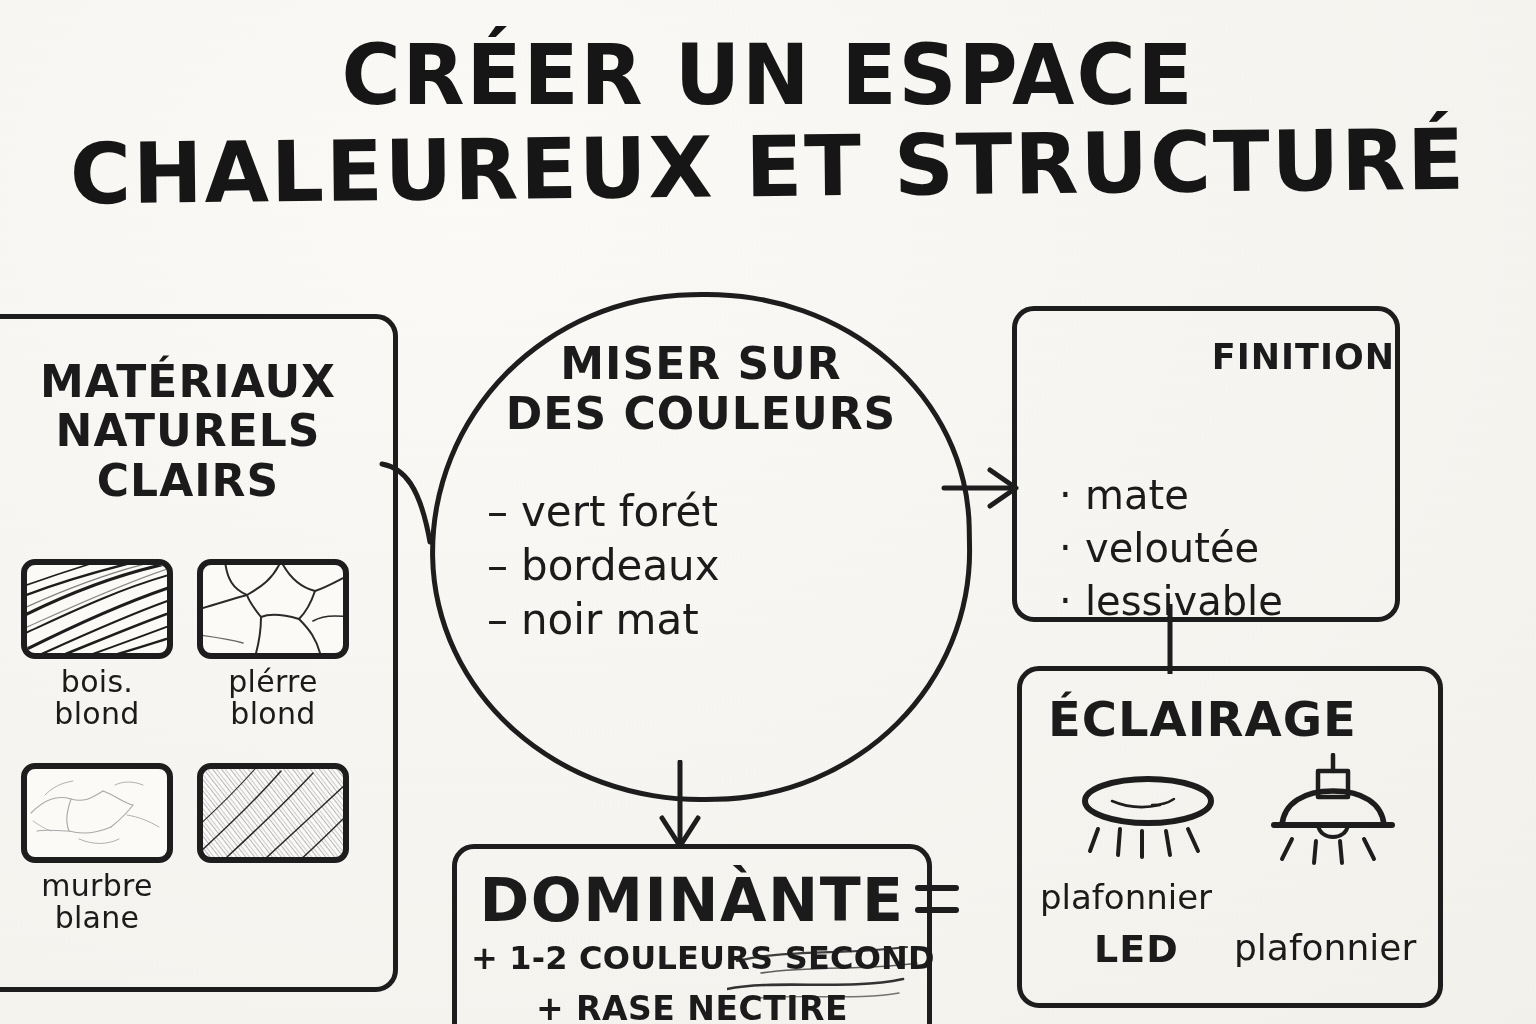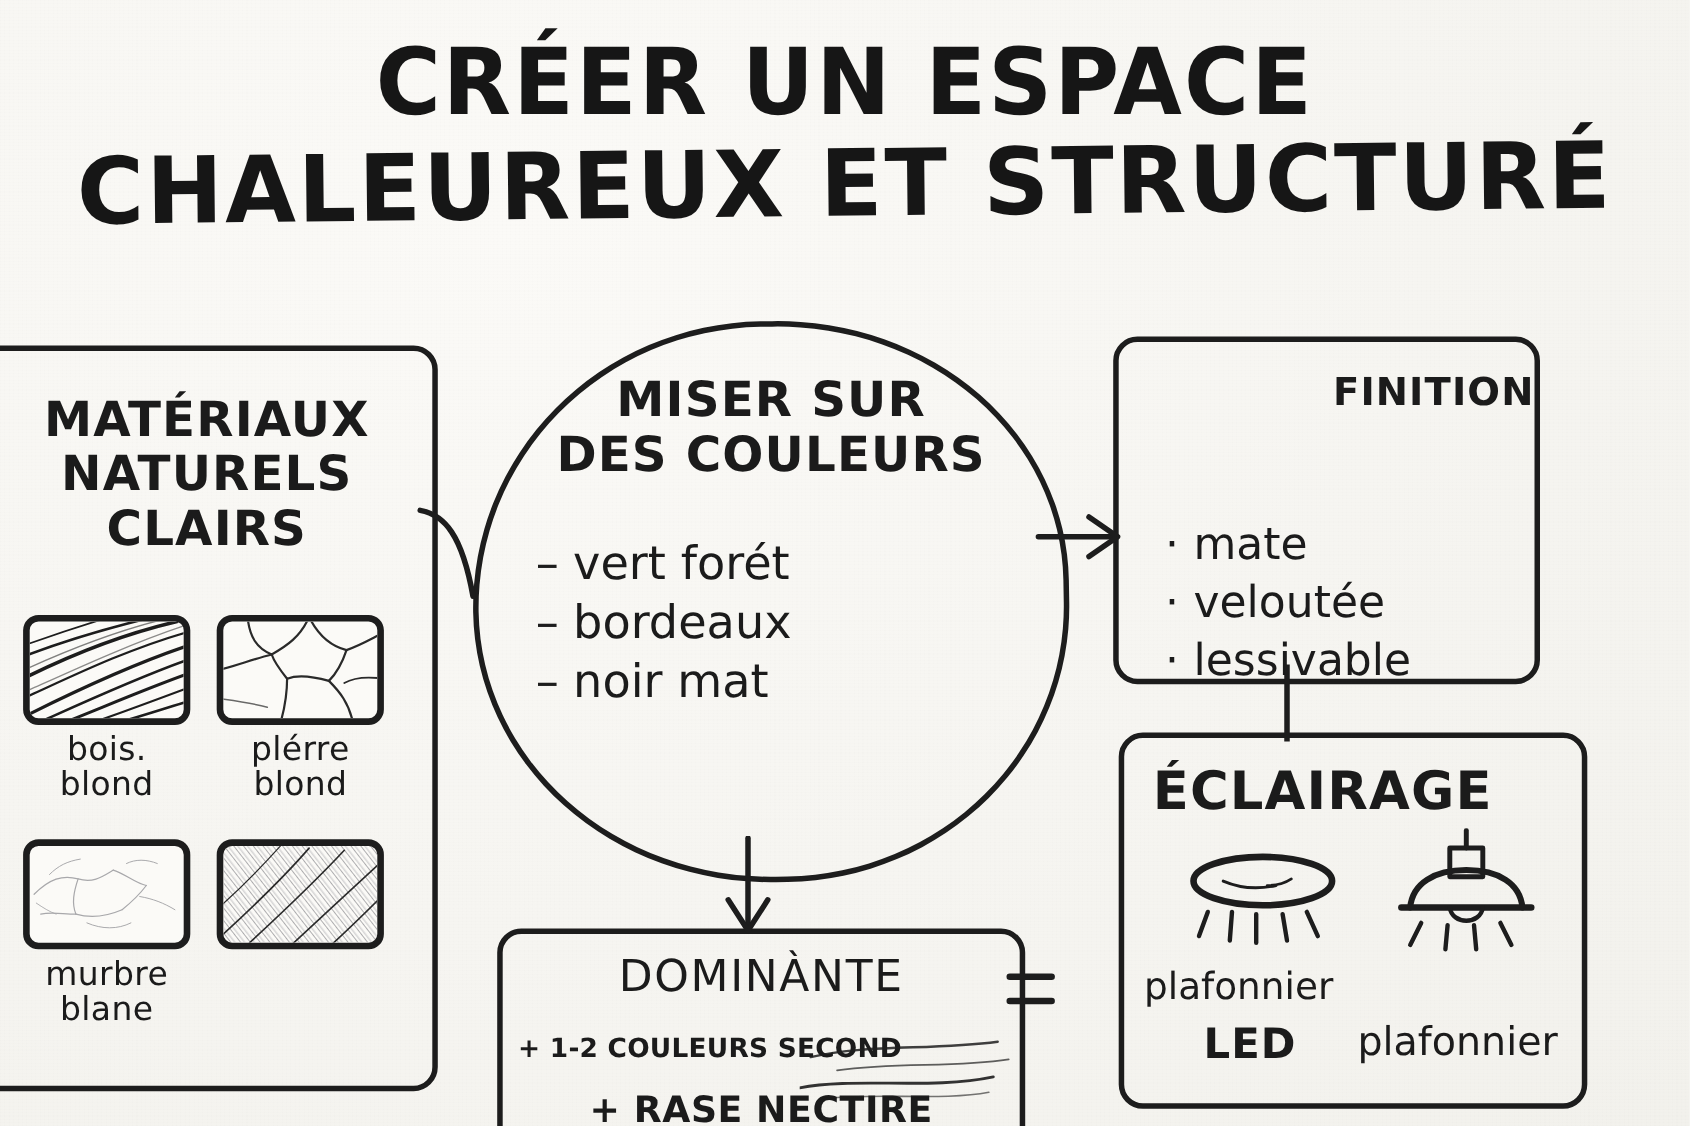--- a/index.html
+++ b/index.html
@@ -239,29 +239,29 @@
     left: 452px;
     top: 844px;
     width: 470px;
     height: 210px;
   }
   #dominante-title {
     position: absolute;
     left: 0; right: 0;
     top: 16px;
     text-align: center;
-    font-size: 40px;
-    font-weight: 400;
+    font-size: 60px;
+    font-weight: 700;
     letter-spacing: 1.5px;
   }
   #dominante-l1 {
     position: absolute;
     left: 14px;
     top: 90px;
-    font-size: 24px;
+    font-size: 32px;
     font-weight: 600;
     letter-spacing: .2px;
     white-space: nowrap;
   }
   #dominante-l2 {
     position: absolute;
     left: 0; right: 0;
     top: 140px;
     text-align: center;
     font-size: 33px;

